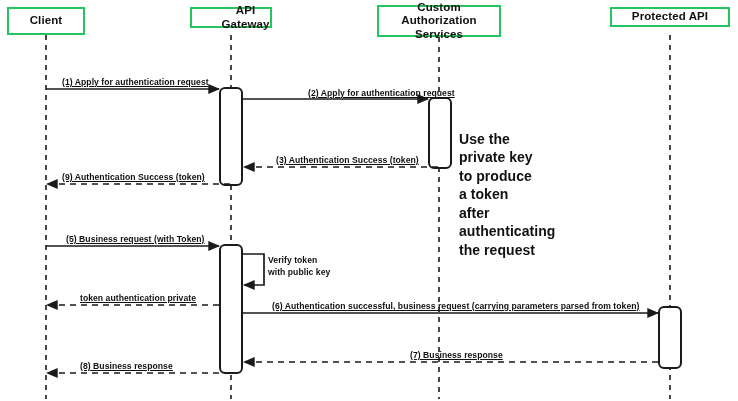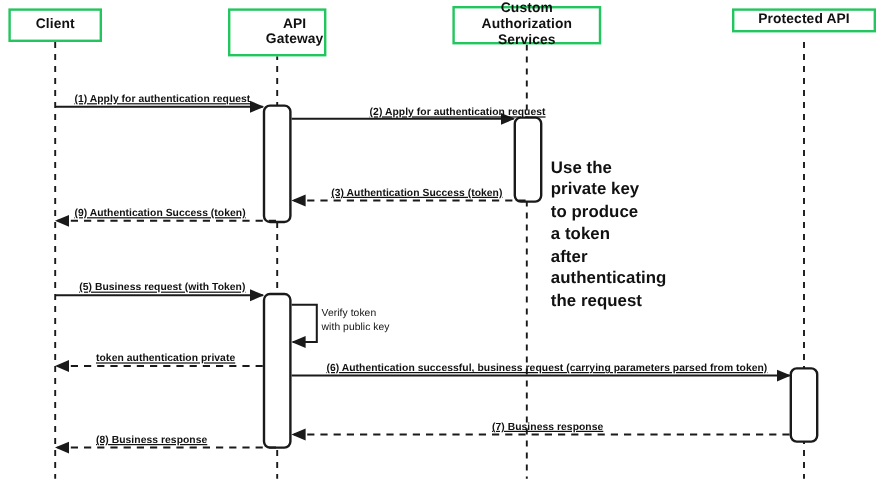--- a/index.html
+++ b/index.html
@@ -55,21 +55,21 @@
     font-weight: bold;
     color: #111111;
     line-height: 1.32;
     width: 82px;
     letter-spacing: 0.05px;
     margin-top: 28px;
   }
   .self-note {
     position: absolute;
     font-size: 8.6px;
-    font-weight: normal;
+    font-weight: bold;
     color: #111111;
     line-height: 1.35;
     white-space: nowrap;
     letter-spacing: 0.05px;
   }
 </style>
 </head>
 <body>
 
 <div id="canvas">
@@ -108,21 +108,21 @@
       </g>
     <g id="selfloops">
         <path d="M 243 254 H 264 V 285 H 244" fill="none" stroke="#1a1a1a" stroke-width="1.7" marker-end="url(#arrow-right)"></path>
       </g>
   </svg>
 
   <div class="lifeline-box" style="left:7px; top:7px; width:78px; height:28px;">
     <span>Client</span>
   </div>
 
-  <div class="lifeline-box" style="left:190px; top:7px; width:82px; height:40px;padding-left:29px;">
+  <div class="lifeline-box" style="left:190px; top:7px; width:82px; height:21px;padding-left:29px;">
     <span>API Gateway</span>
   </div>
 
   <div class="lifeline-box" style="left:377px; top:5px; width:124px; height:32px;">
     <span>Custom Authorization Services</span>
   </div>
 
   <div class="lifeline-box" style="left:610px; top:7px; width:120px; height:20px;">
     <span>Protected API</span>
   </div>

